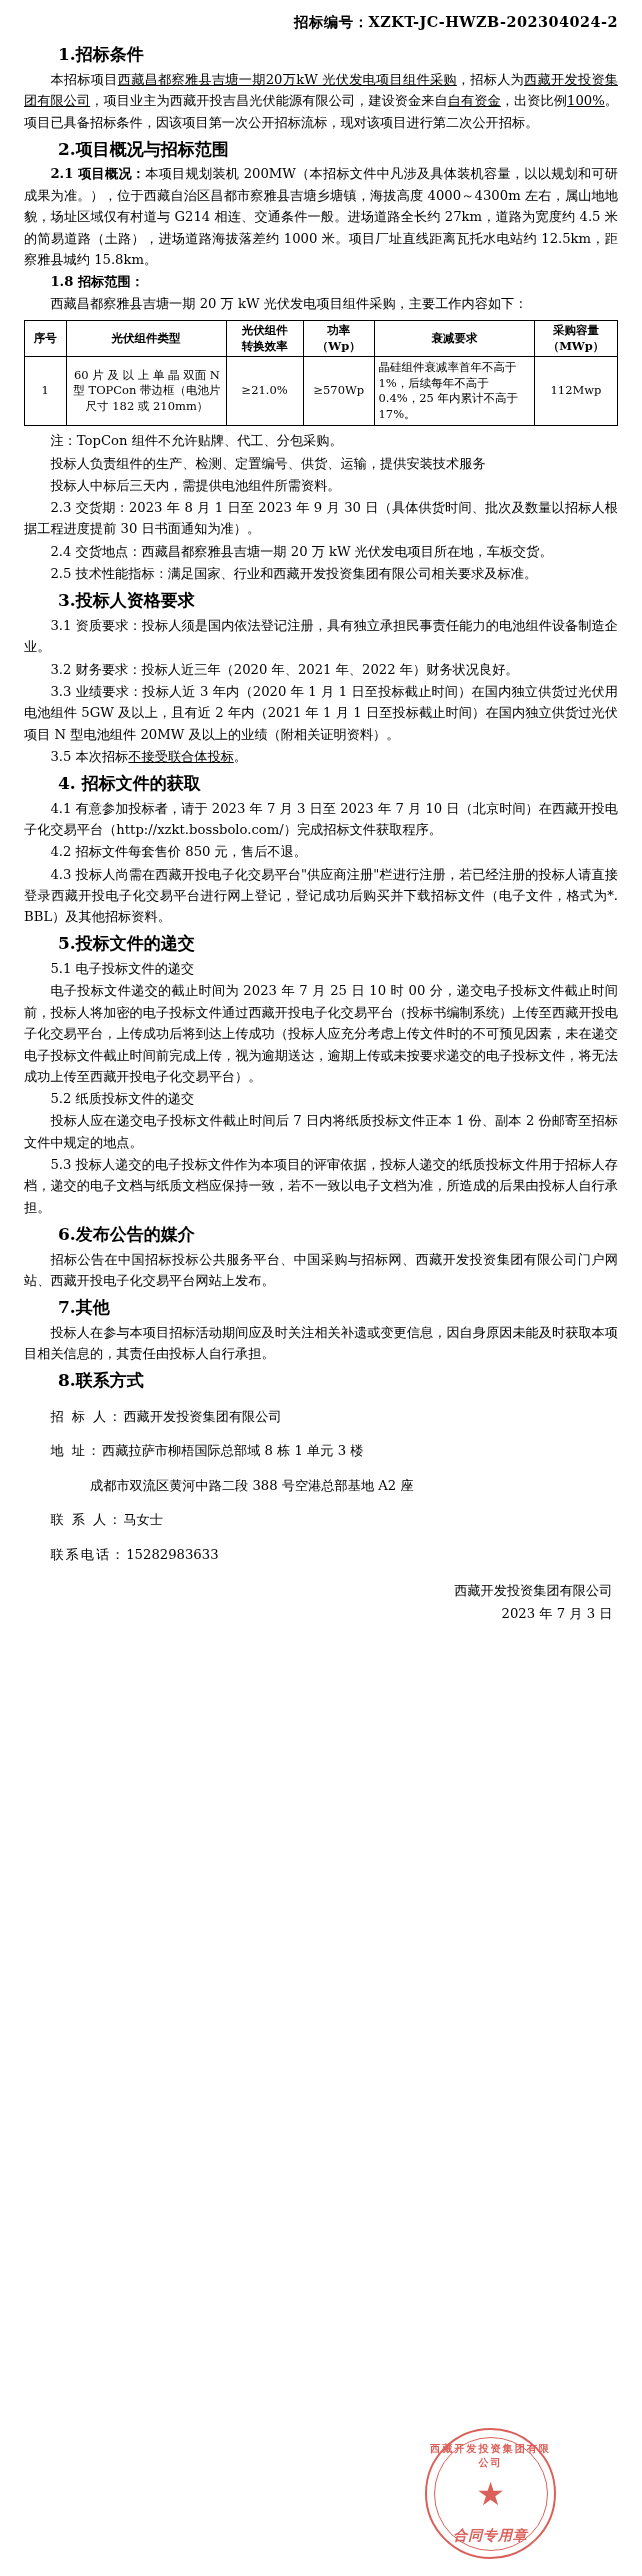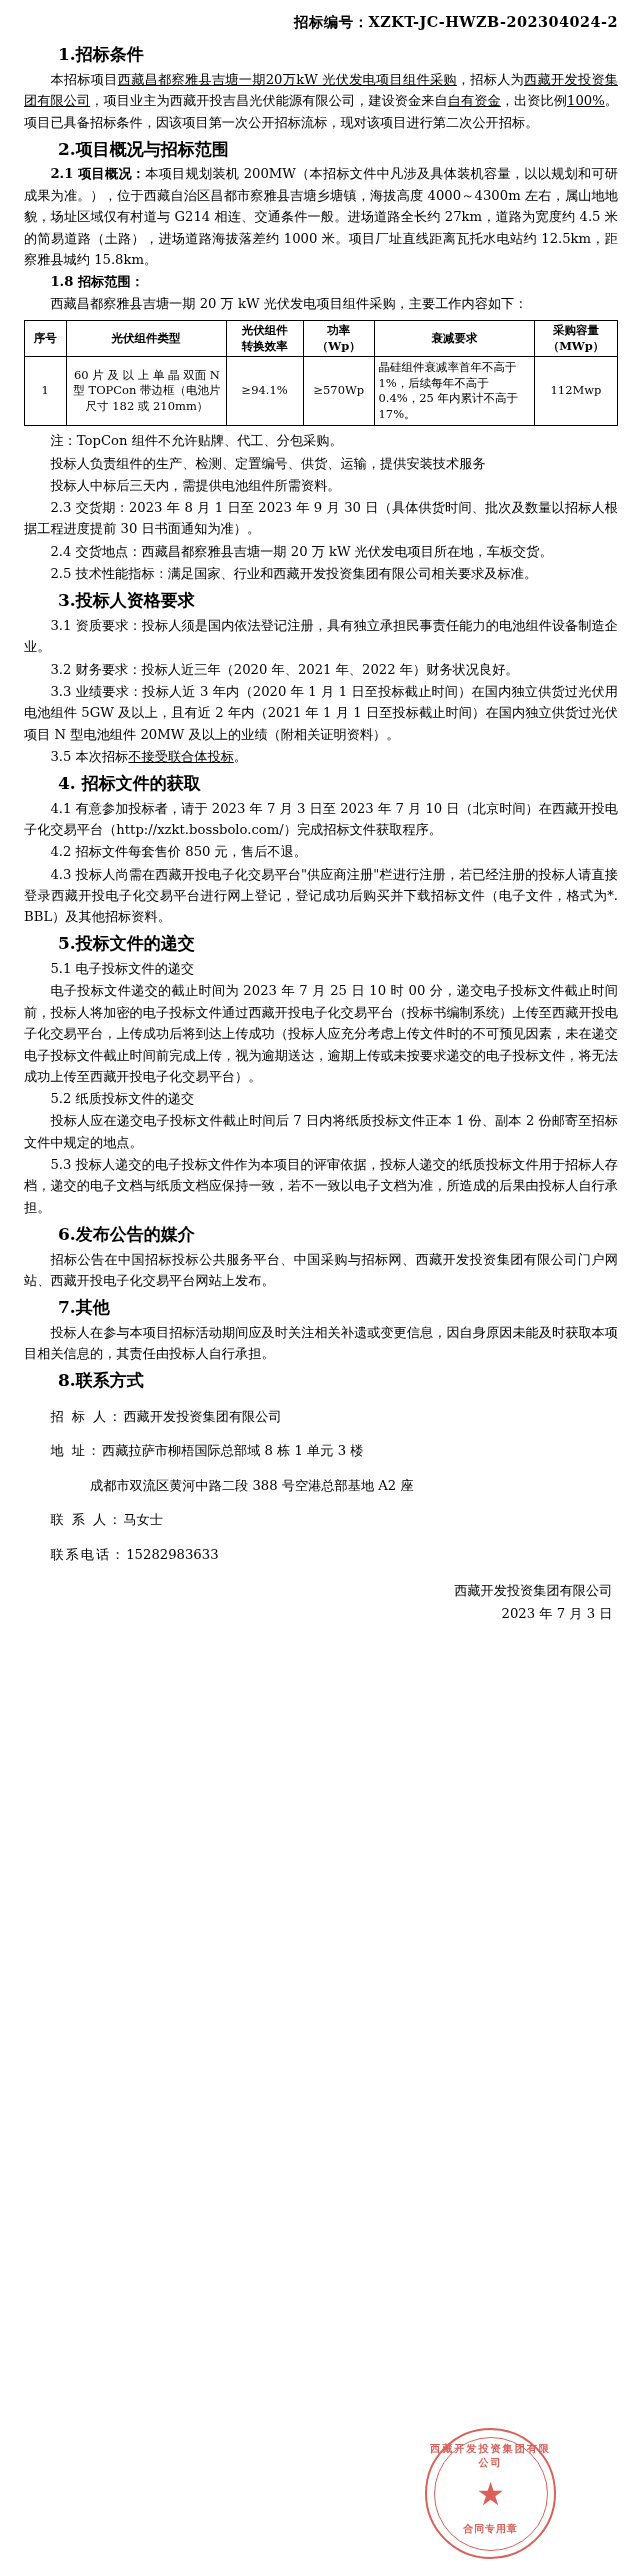--- a/index.html
+++ b/index.html
@@ -123,21 +123,21 @@
     position: absolute;
     left: 0;
     width: 100%;
     text-align: center;
     color: #d0342c;
     font-size: 10.2px;
     font-weight: bold;
     letter-spacing: 1.9px;
   }
   .stamp .arc-top { top: 12px; }
-  .stamp .arc-bottom { bottom: 21px; font-size: 10px; letter-spacing: 0.9px; }
+  .stamp .arc-bottom { bottom: 12px; font-size: 14px; letter-spacing: 0.9px; font-style: italic; }
   .stamp .inner-ring {
     position: absolute;
     left: 6.5px;
     top: 6.5px;
     right: 6.5px;
     bottom: 6.5px;
     border: 0.9px solid #d0342c;
     border-radius: 50%;
   }
 </style>
@@ -167,21 +167,21 @@
 （Wp）</span></th>
         <th class="col-dec">衰减要求</th>
         <th class="col-cap" style="white-space:pre-line;"><span>采购容量
 （MWp）</span></th>
       </tr>
     </thead>
     <tbody>
       <tr>
         <td>1</td>
         <td style="text-align:center; padding-left:3.7px;">60 片 及 以 上 单 晶 双面 N 型 TOPCon 带边框（电池片尺寸 182 或 210mm）</td>
-        <td>≥94.1%</td>
+        <td>≥21.0%</td>
         <td>≥570Wp</td>
         <td style="text-align:left; padding-left:3.7px;">晶硅组件衰减率首年不高于 1%，后续每年不高于 0.4%，25 年内累计不高于 17%。</td>
         <td>112Mwp</td>
       </tr>
     </tbody>
   </table>
 
   <p class="note">注：TopCon 组件不允许贴牌、代工、分包采购。</p>
   <p class="para">投标人负责组件的生产、检测、定置编号、供货、运输，提供安装技术服务</p>
   <p class="para">投标人中标后三天内，需提供电池组件所需资料。</p>

